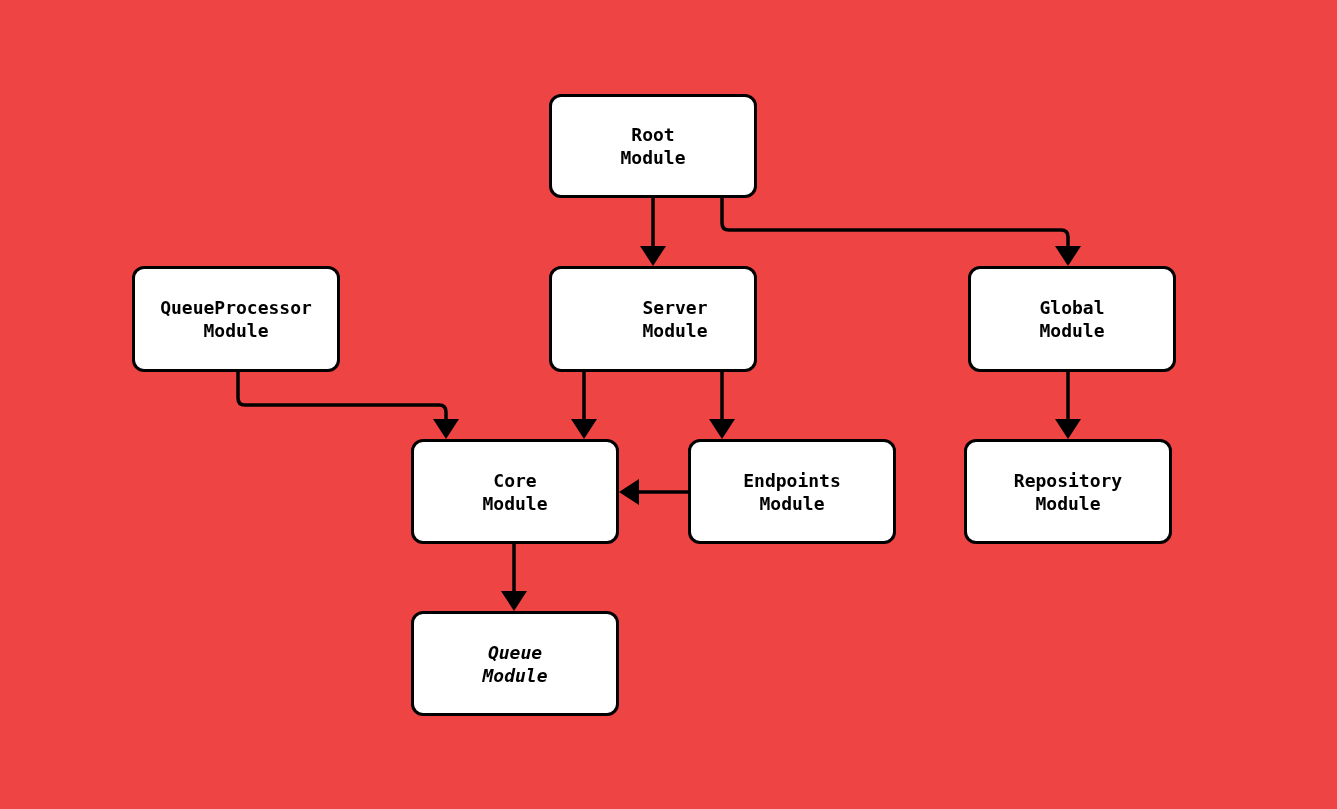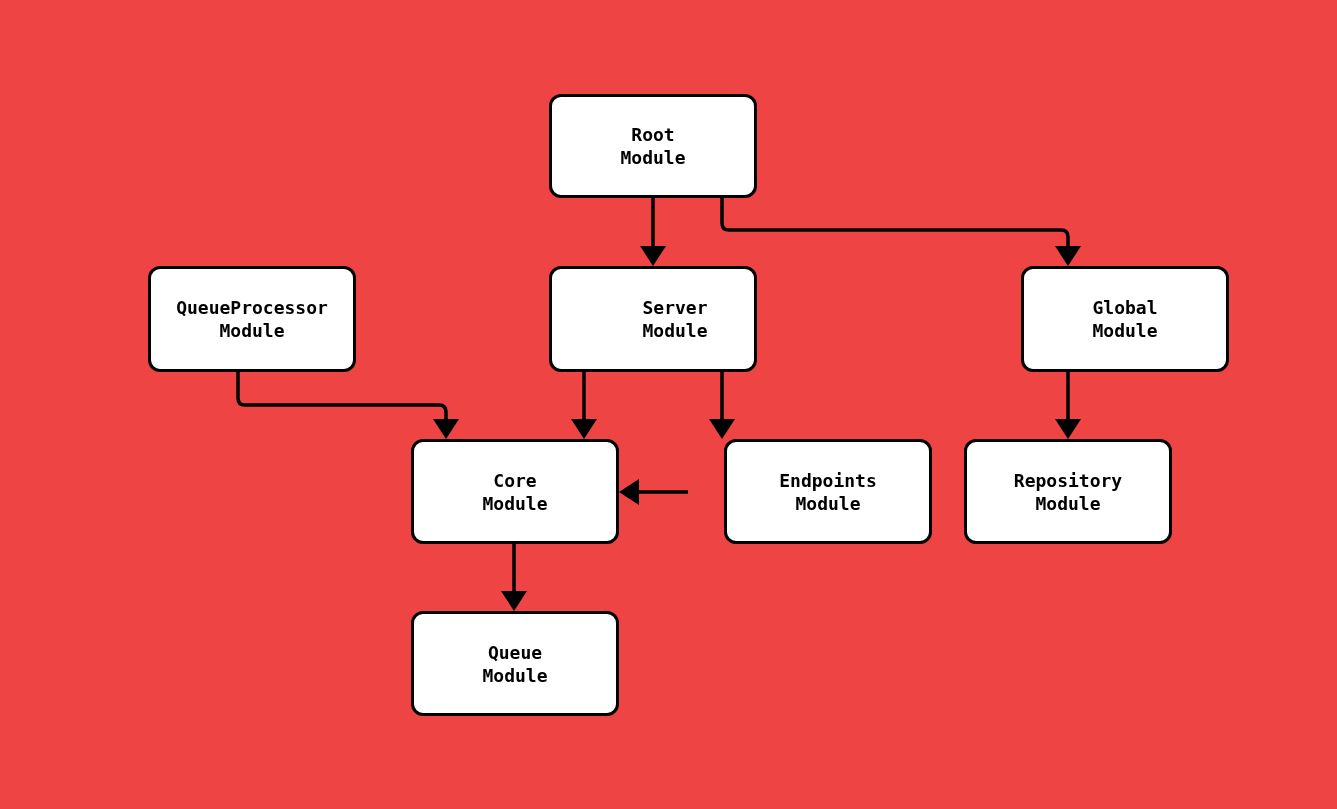--- a/index.html
+++ b/index.html
@@ -88,42 +88,42 @@
       <g>
         <path class="edge-path" d="M 514 544 L 514 593" stroke="#000000"></path>
         <polygon class="edge-arrowhead" points="514,611 501,591 527,591" fill="#000000"></polygon>
       </g>
     </svg>
   <div id="node-layer">
       <div class="node" style="left: 549px; top: 94px; width: 208px; height: 104px; background: rgb(255, 255, 255); border-color: rgb(0, 0, 0);">
         <span class="node-label">Root
 Module</span>
       </div>
-      <div class="node" style="left: 148px; top: 266px; width: 208px; height: 106px; background: rgb(255, 255, 255); border-color: rgb(0, 0, 0);">
+      <div class="node" style="left: 132px; top: 266px; width: 208px; height: 106px; background: rgb(255, 255, 255); border-color: rgb(0, 0, 0);">
         <span class="node-label">QueueProcessor
 Module</span>
       </div>
       <div class="node" style="left: 549px; top: 266px; width: 208px; height: 106px; background: rgb(255, 255, 255); border-color: rgb(0, 0, 0); padding-left: 44px;">
         <span class="node-label">Server
 Module</span>
       </div>
-      <div class="node" style="left: 1021px; top: 266px; width: 208px; height: 106px; background: rgb(255, 255, 255); border-color: rgb(0, 0, 0);">
+      <div class="node" style="left: 968px; top: 266px; width: 208px; height: 106px; background: rgb(255, 255, 255); border-color: rgb(0, 0, 0);">
         <span class="node-label">Global
 Module</span>
       </div>
       <div class="node" style="left: 411px; top: 439px; width: 208px; height: 105px; background: rgb(255, 255, 255); border-color: rgb(0, 0, 0); align-items: center;">
         <span class="node-label">Core
 Module</span>
       </div>
-      <div class="node" style="left: 688px; top: 439px; width: 208px; height: 105px; background: rgb(255, 255, 255); border-color: rgb(0, 0, 0); margin-left: 36px;">
+      <div class="node" style="left: 688px; top: 439px; width: 208px; height: 105px; background: rgb(255, 255, 255); border-color: rgb(0, 0, 0);">
         <span class="node-label">Endpoints
 Module</span>
       </div>
       <div class="node" style="left: 964px; top: 439px; width: 208px; height: 105px; background: rgb(255, 255, 255); border-color: rgb(0, 0, 0); align-items: center;">
         <span class="node-label">Repository
 Module</span>
       </div>
-      <div class="node" style="left: 411px; top: 611px; width: 208px; height: 105px; background: rgb(255, 255, 255); border-color: rgb(0, 0, 0);">
+      <div class="node" style="left: 411px; top: 611px; width: 208px; height: 105px; background: rgb(255, 255, 255); border-color: rgb(0, 0, 0); font-style: italic;">
         <span class="node-label">Queue
 Module</span>
       </div>
     </div>
 </div>
 
 </body></html>

